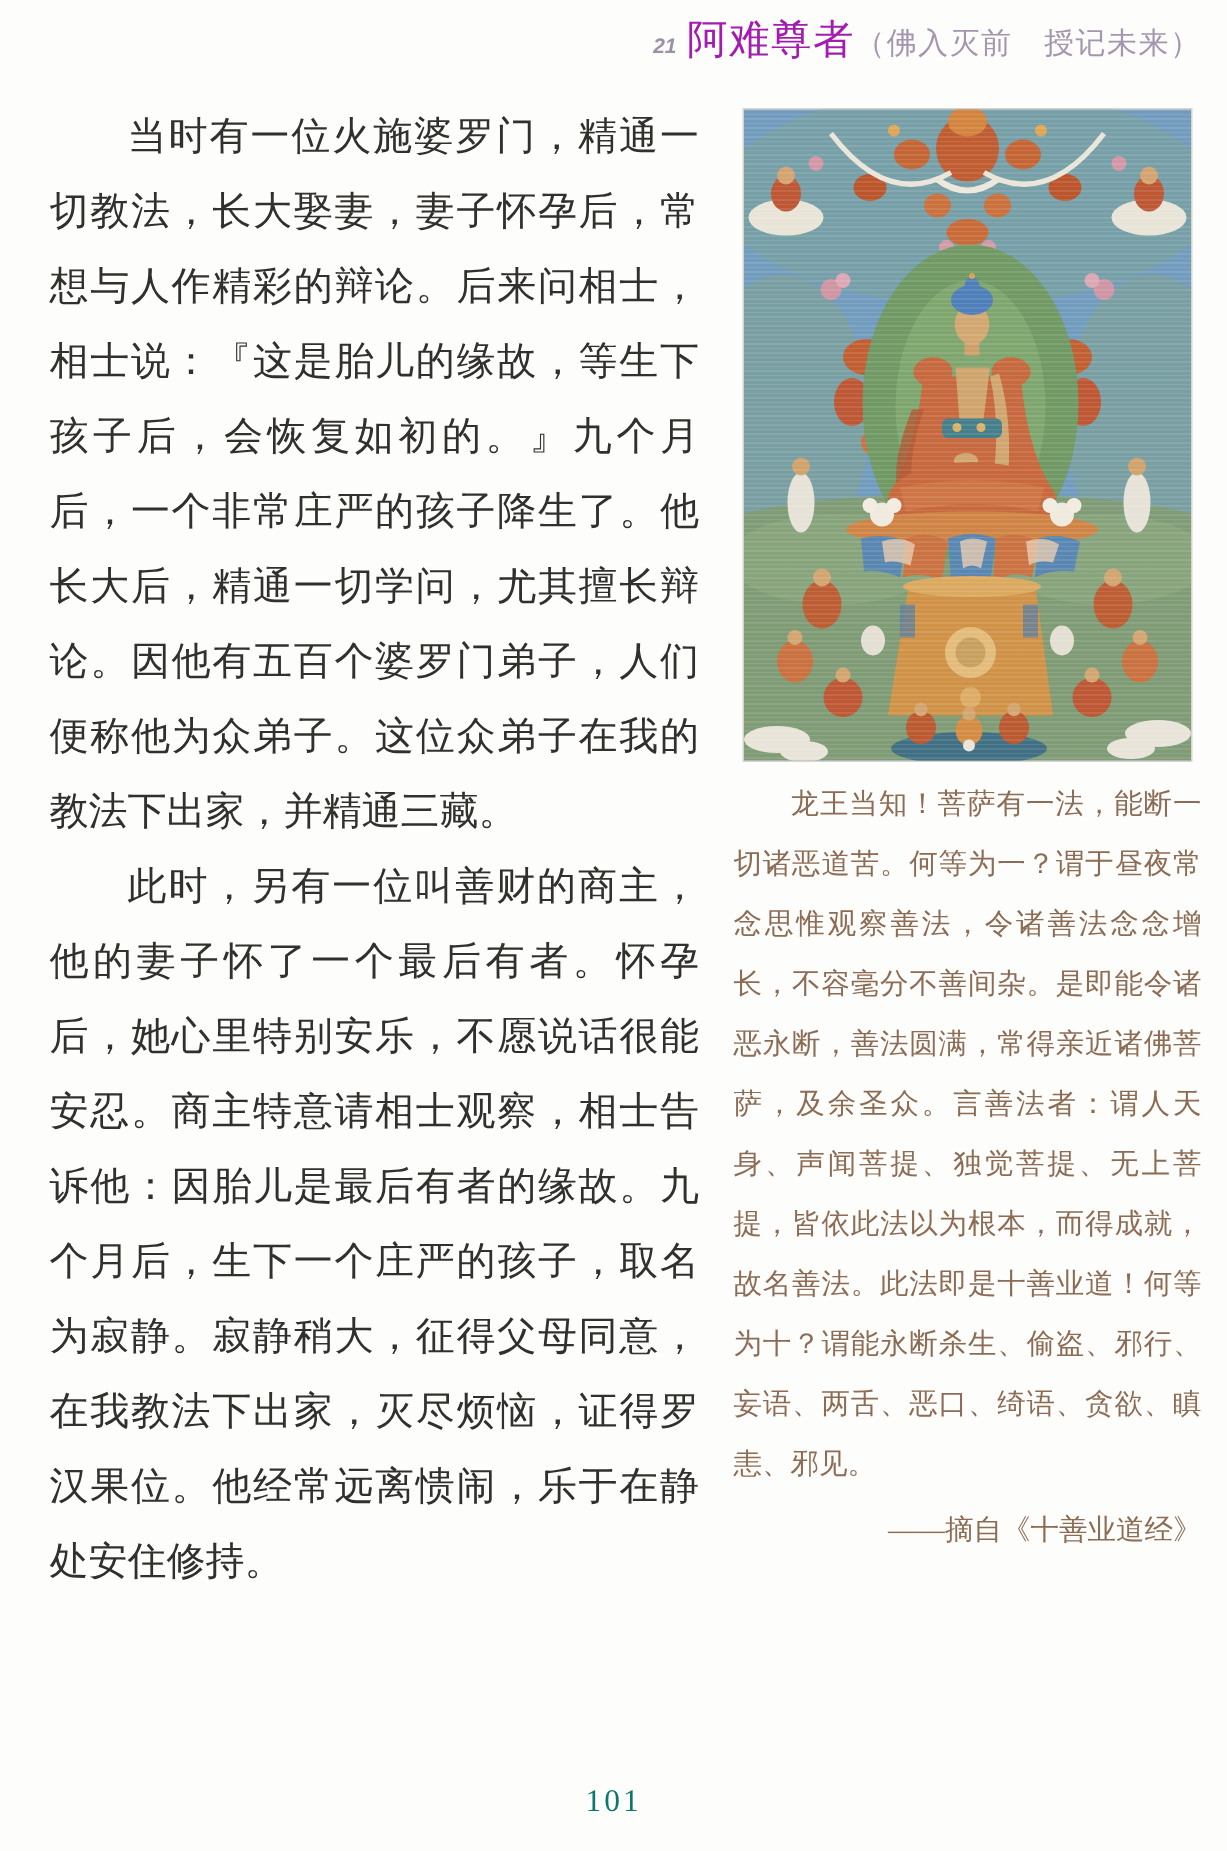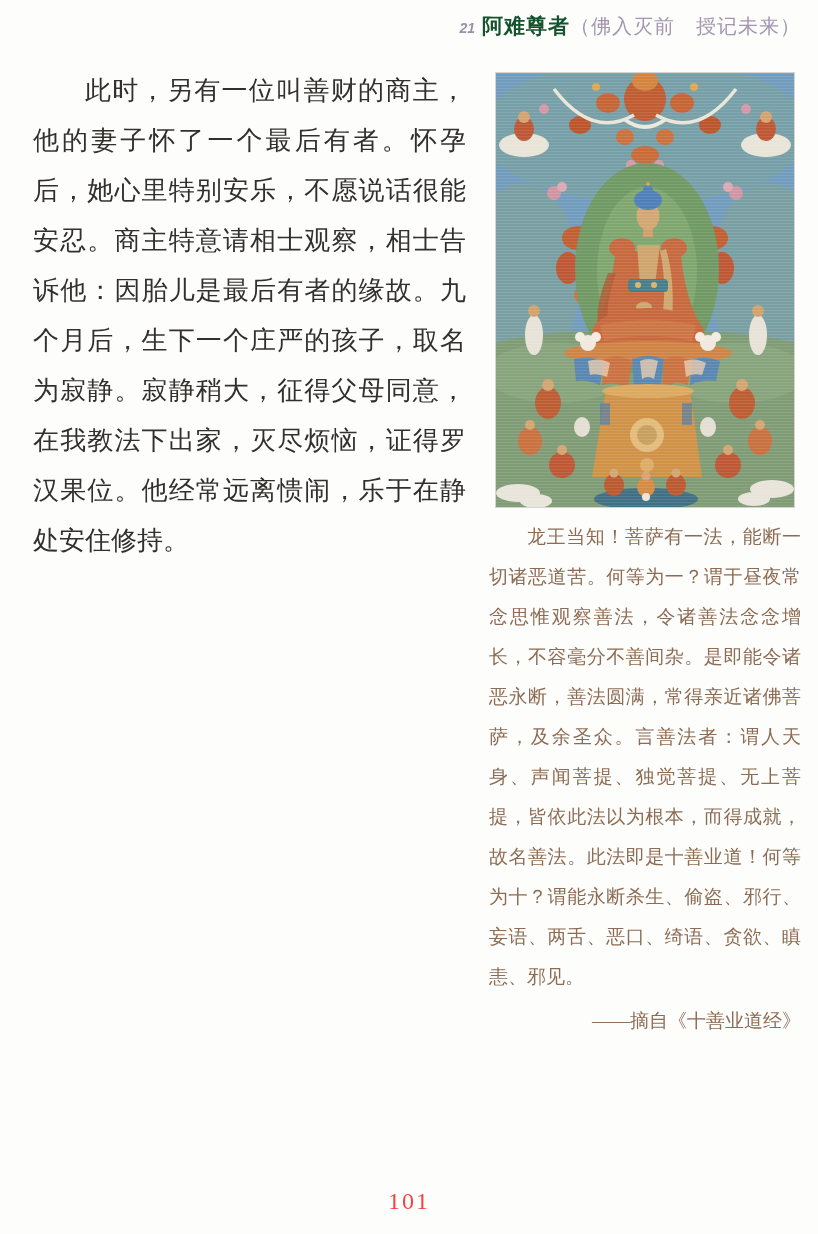--- a/index.html
+++ b/index.html
@@ -11,21 +11,21 @@
   .page{position:absolute;inset:0;}
 
   
   .running-head{
     position:absolute;top:13px;right:17px;white-space:nowrap;line-height:26px;
   }
   .chap-num{
     font-family:"Liberation Sans","DejaVu Sans",sans-serif;
     font-style:italic;font-weight:bold;font-size:14px;color:#9c8fa8;margin-right:7px;
   }
-  .chap-title{font-weight:bold;font-size:21px;color:#14532d;letter-spacing:1px;}
+  .chap-title{font-weight:normal;font-size:27px;color:#a21caf;letter-spacing:1px;}
   .chap-sub{font-size:20px;color:#a495b0;letter-spacing:1px;}
 
   
   .body-column{
     position:absolute;left:33px;top:66px;width:433px;
     font-size:26px;line-height:50px;color:#32302d;
     text-align:justify;text-justify:inter-ideograph;
   }
   .body-column p{margin:0;text-indent:2em;}
 
@@ -45,33 +45,34 @@
     position:absolute;left:489px;top:517px;width:312px;
     font-size:19px;line-height:40px;color:#8d6c55;
     text-align:justify;text-justify:inter-ideograph;
   }
   .sidebar .quote{margin:0;text-indent:2em;}
   .sidebar .attrib{margin:4px 0 0;text-indent:0;text-align:right;}
 
   
   .folio{
     position:absolute;left:0;right:0;top:1188px;text-align:center;
-    font-size:24px;color:#ef4444;letter-spacing:2px;
+    font-size:21px;color:#0f766e;letter-spacing:2px;
   }
 </style>
 </head>
 <body>
 
 <div class="page">
 
   <header class="running-head">
     <span class="chap-num">21</span><span class="chap-title">阿难尊者</span><span class="chap-sub">（佛入灭前　授记未来）</span>
   </header>
 
   <main class="body-column">
+    <p>当时有一位火施婆罗门，精通一切教法，长大娶妻，妻子怀孕后，常想与人作精彩的辩论。后来问相士，相士说：『这是胎儿的缘故，等生下孩子后，会恢复如初的。』九个月后，一个非常庄严的孩子降生了。他长大后，精通一切学问，尤其擅长辩论。因他有五百个婆罗门弟子，人们便称他为众弟子。这位众弟子在我的教法下出家，并精通三藏。</p>
     <p>此时，另有一位叫善财的商主，他的妻子怀了一个最后有者。怀孕后，她心里特别安乐，不愿说话很能安忍。商主特意请相士观察，相士告诉他：因胎儿是最后有者的缘故。九个月后，生下一个庄严的孩子，取名为寂静。寂静稍大，征得父母同意，在我教法下出家，灭尽烦恼，证得罗汉果位。他经常远离愦闹，乐于在静处安住修持。</p>
   </main>
 
   <figure class="art-frame">
     <svg viewBox="0 0 298 434" preserveAspectRatio="none">
 
       <g>
         <rect width="298" height="434" fill="#6f9dc2"></rect>
         <ellipse cx="149" cy="58" rx="165" ry="72" fill="#7ba389" opacity=".45"></ellipse>
         <ellipse cx="26" cy="205" rx="58" ry="95" fill="#7fa386" opacity=".5"></ellipse>

